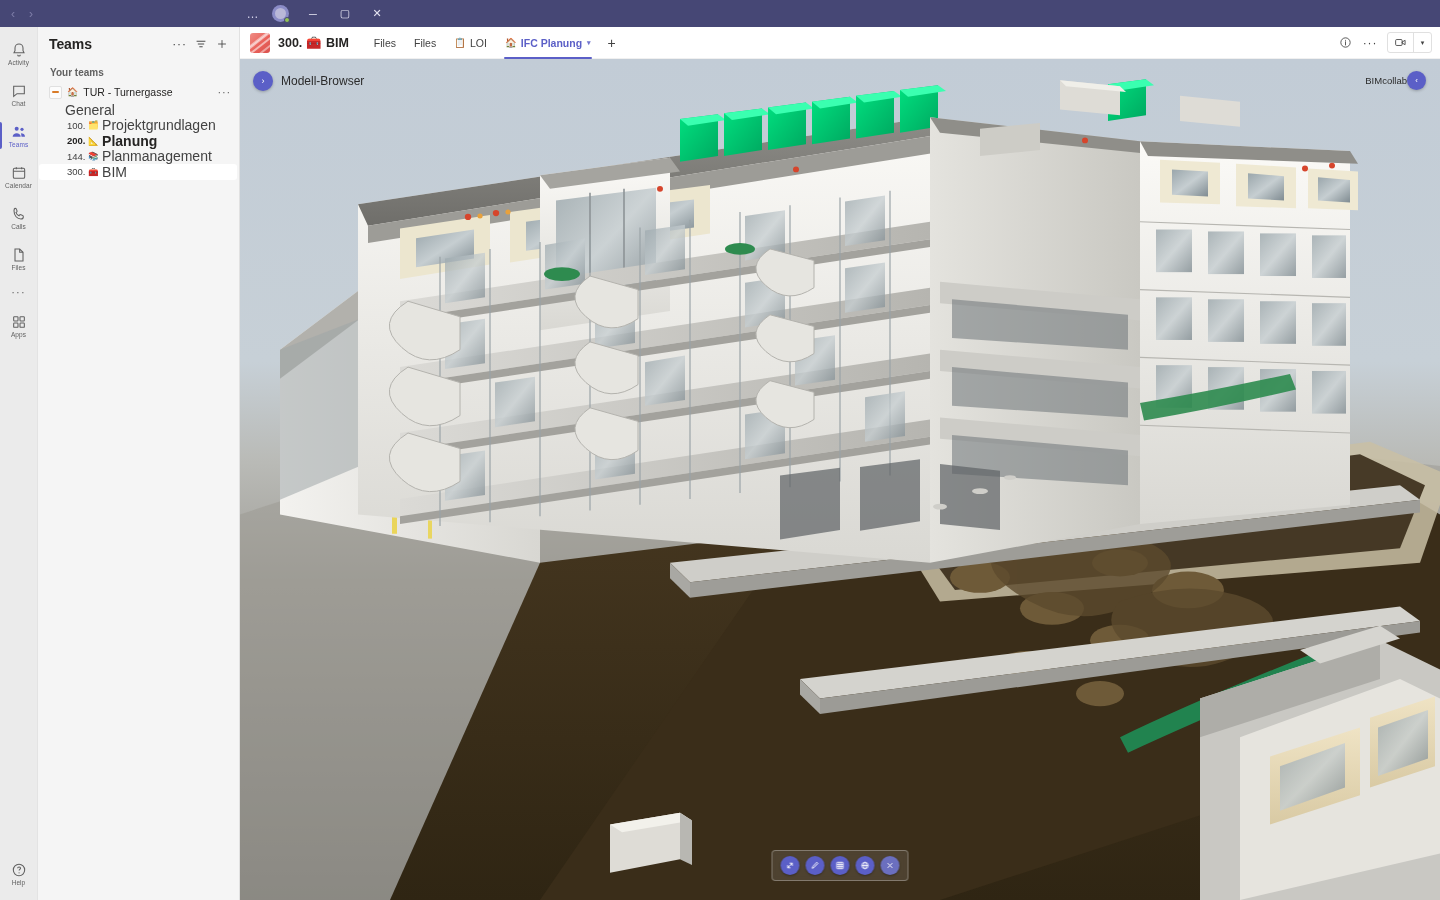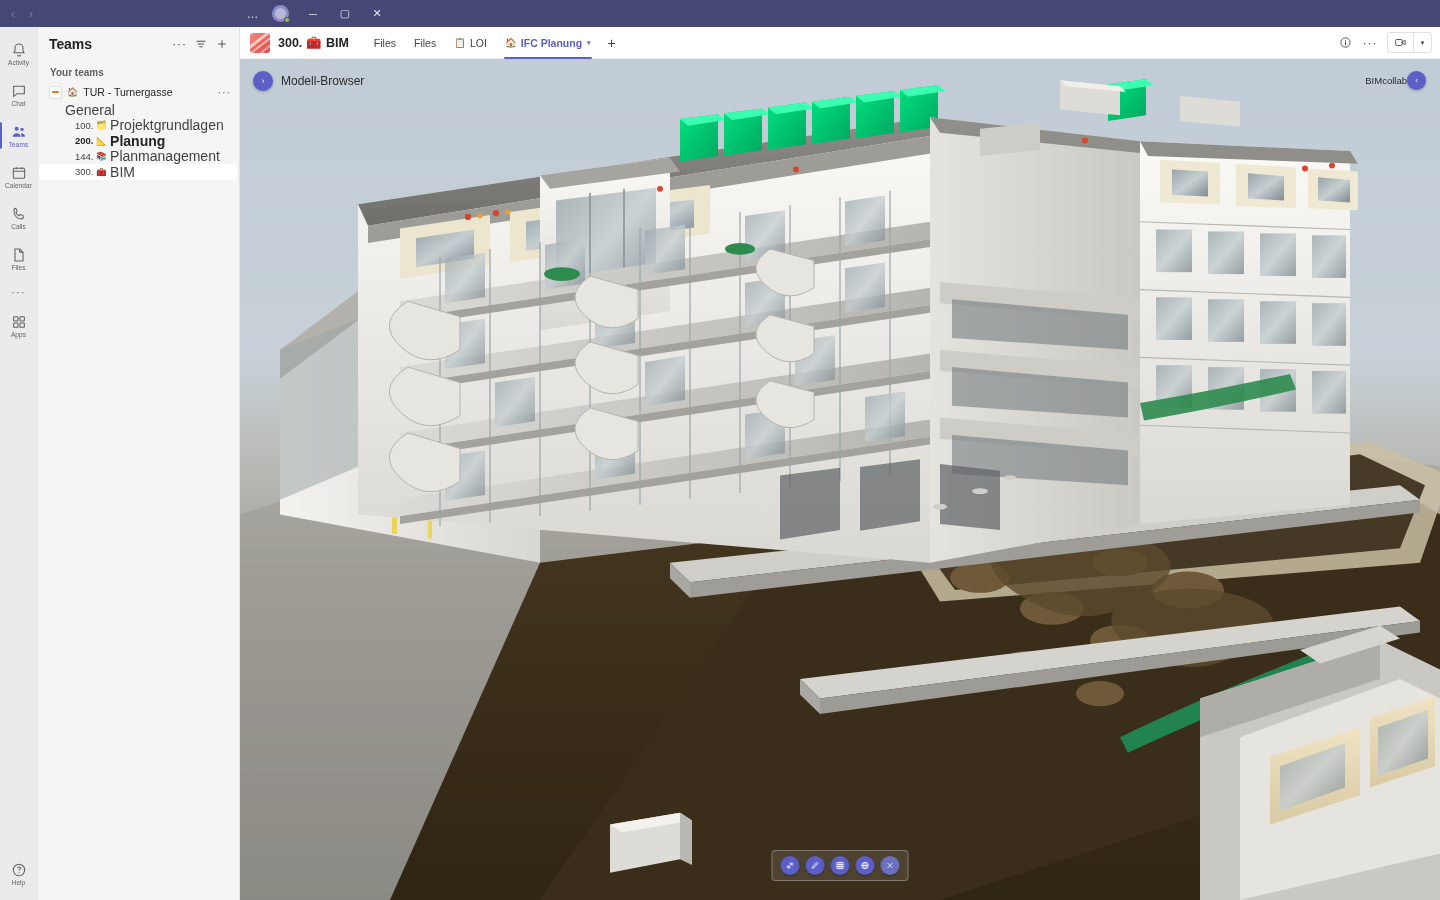--- a/index.html
+++ b/index.html
@@ -86,21 +86,21 @@
   .tav {
     width:13px; height:13px; border-radius:2px; background:#fcfcfc; border:.5px solid #e0e0e0;
     display:flex; align-items:center; justify-content:center; flex:0 0 auto;
   }
   .tav i { display:block; width:7px; height:1.6px; background:#d97b28; border-radius:1px; }
   .temoji { font-size:9px; line-height:1; }
   .team-name { font-size:10.5px; color:#252423; flex:1; white-space:nowrap; overflow:hidden;
                text-overflow:ellipsis; }
   .team-more { font-size:11px; color:#616161; letter-spacing:.8px; }
   .ch-row {
-    display:flex; align-items:center; height:15.5px; padding-left:36px; gap:3px; cursor:pointer;
+    display:flex; align-items:center; height:15.5px; padding-left:28px; gap:3px; cursor:pointer;
     position:relative; margin:0 2px 0 1px; border-radius:3px;
   }
   .ch-row.sel { background:#ffffff; }
   .ch-row.sel:before {
     content:""; position:absolute; left:-1px; top:2px; bottom:2px; width:2px;
     background:#5b5fc7; border-radius:0 2px 2px 0; display:none;
   }
   .ch-num { font-size:9.5px; color:#424242; }
   .ch-emoji { font-size:8.5px; line-height:1; }
   .ch-name { font-size:14px; color:#424242; }

